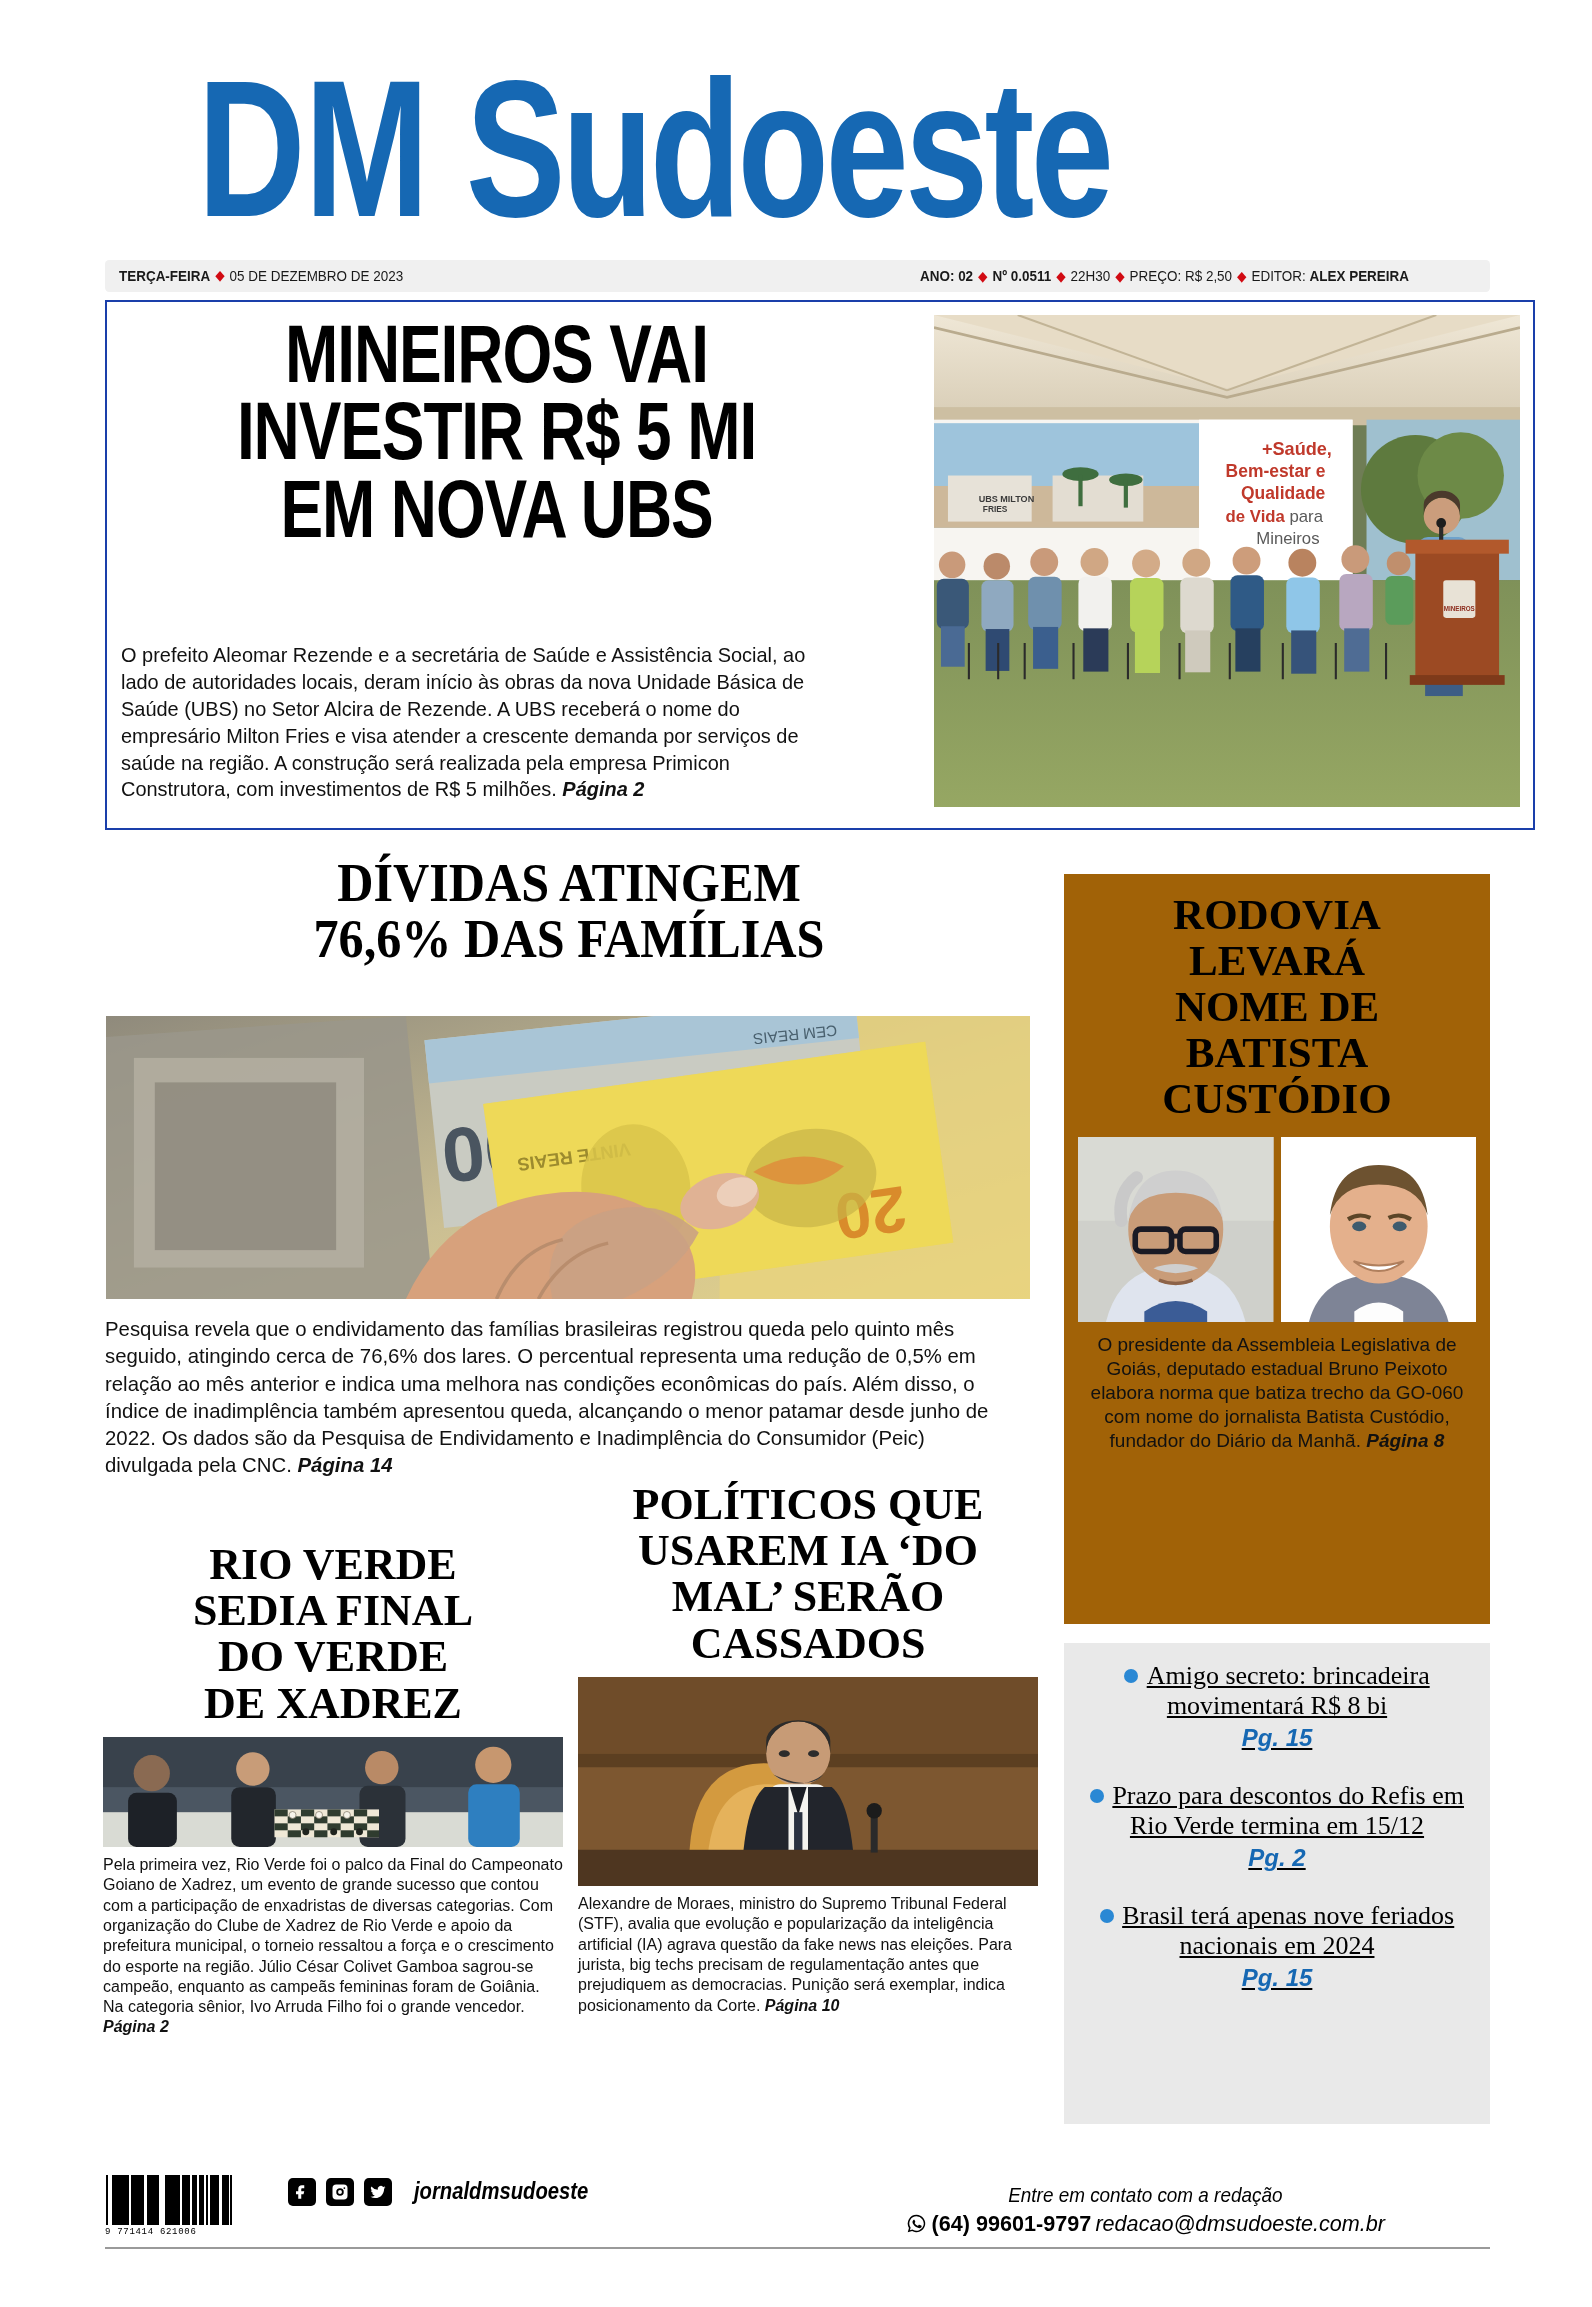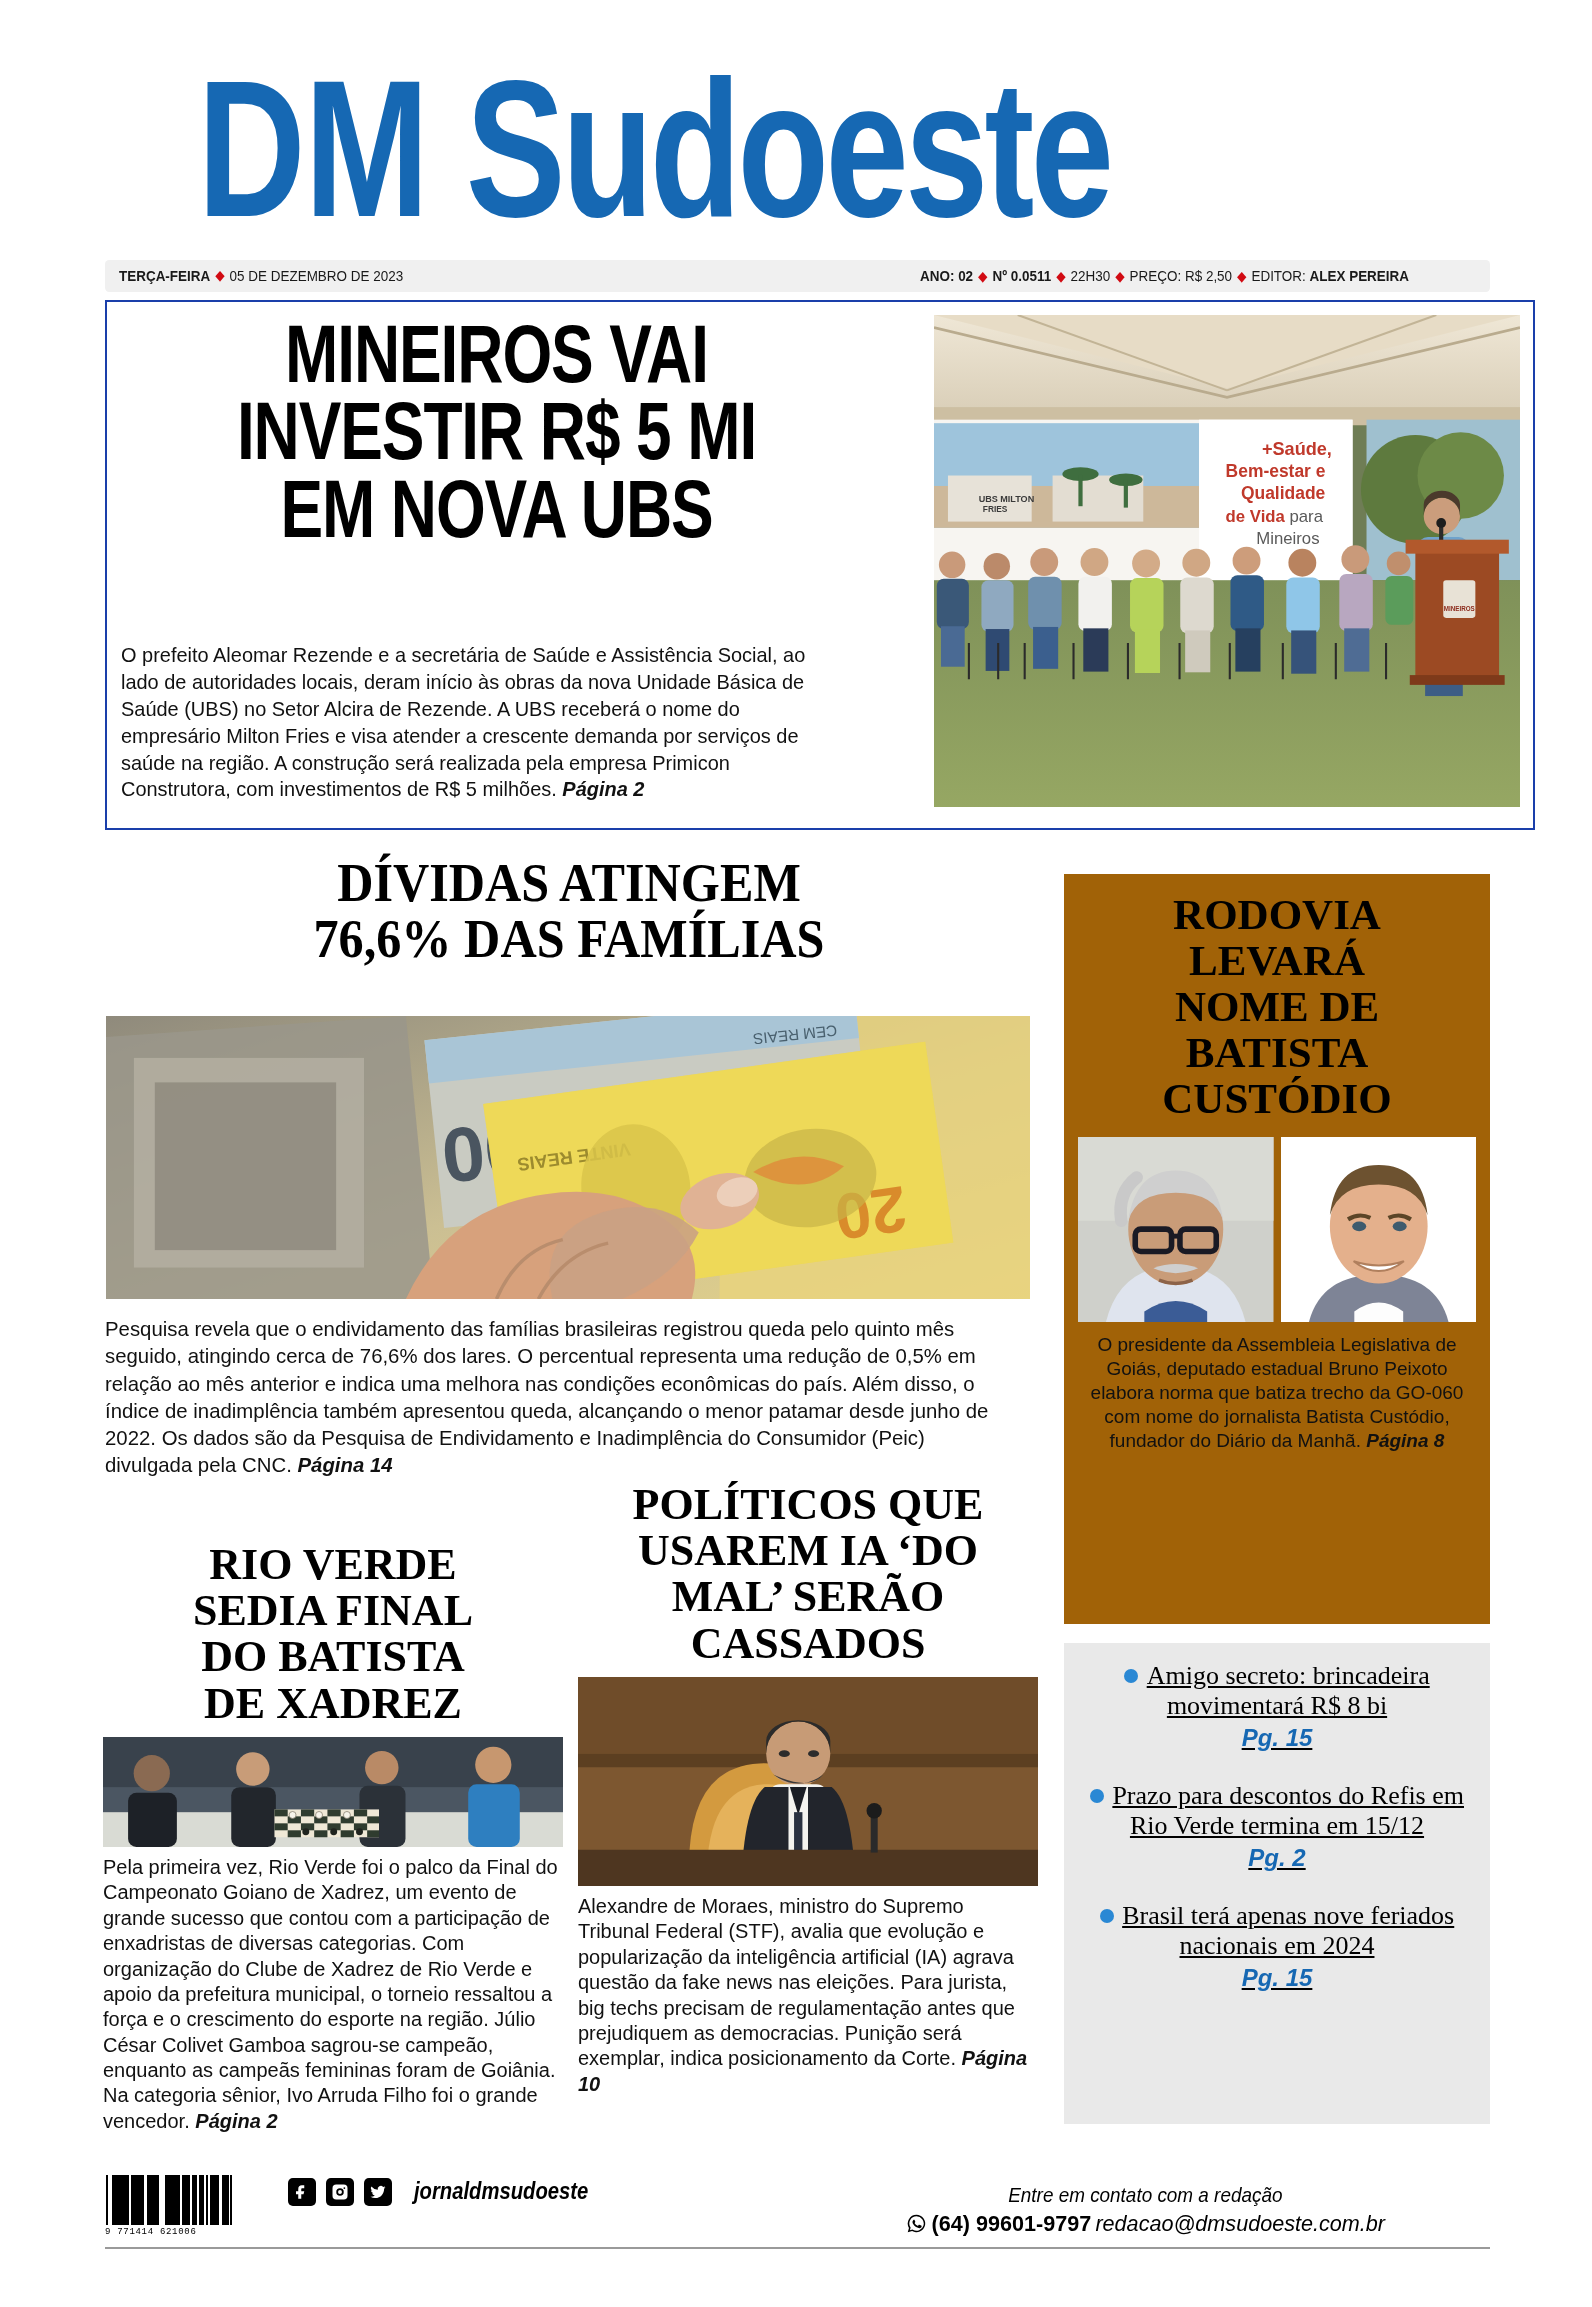--- a/index.html
+++ b/index.html
@@ -130,21 +130,21 @@
 
   
   .col { position:absolute; width:460px; }
   .col-a { left:103px; top:1542px; }
   .col-b { left:578px; top:1482px; }
   .col-head {
     text-align:center;
     font-family:"Liberation Serif", serif;
     font-weight:bold; font-size:44px; line-height:1.05; color:#000;
   }
-  .col-body { font-size:20px; line-height:1.27; color:#111; margin-top:8.4px; }
+  .col-body { font-size:16px; line-height:1.27; color:#111; margin-top:8.4px; }
 
   .chess-photo { width:460px; height:110px; overflow:hidden; margin-top:9.8px; background:#3b4654; }
   .stf-photo   { width:460px; height:209px; overflow:hidden; margin-top:9.8px; background:#6a4d2c; }
 
   
   .footer { position:absolute; left:105px; top:2175px; width:1385px; }
   .footer-row { display:flex; align-items:flex-start; }
   .barcode-wrap { width:150px; }
   .barcode { height:50px; display:flex; align-items:flex-end; gap:0; }
   .barcode i { display:block; width:2.1px; height:50px; background:#000; }
@@ -441,21 +441,21 @@
         <span class="dot"></span><span>Brasil terá apenas nove feriados nacionais em 2024</span>
       </div>
       <div class="bullet-pg">Pg. 15</div>
     </div>
   </div>
 
   <div class="col col-a">
     <div class="col-head">
       <div>RIO VERDE</div>
       <div>SEDIA FINAL</div>
-      <div>DO BATISTA</div>
+      <div>DO VERDE</div>
       <div>DE XADREZ</div>
     </div>
     <div class="chess-photo">
       <svg viewBox="0 0 660 158" width="460" height="110" preserveAspectRatio="none">
         <rect width="660" height="158" fill="#4b5662"></rect>
         <rect x="0" y="0" width="660" height="72" fill="#39424c"></rect>
         <rect x="0" y="108" width="660" height="50" fill="#d9dbd4"></rect>
 
         <g>
           <circle cx="70" cy="52" r="26" fill="#8a6a52"></circle>

